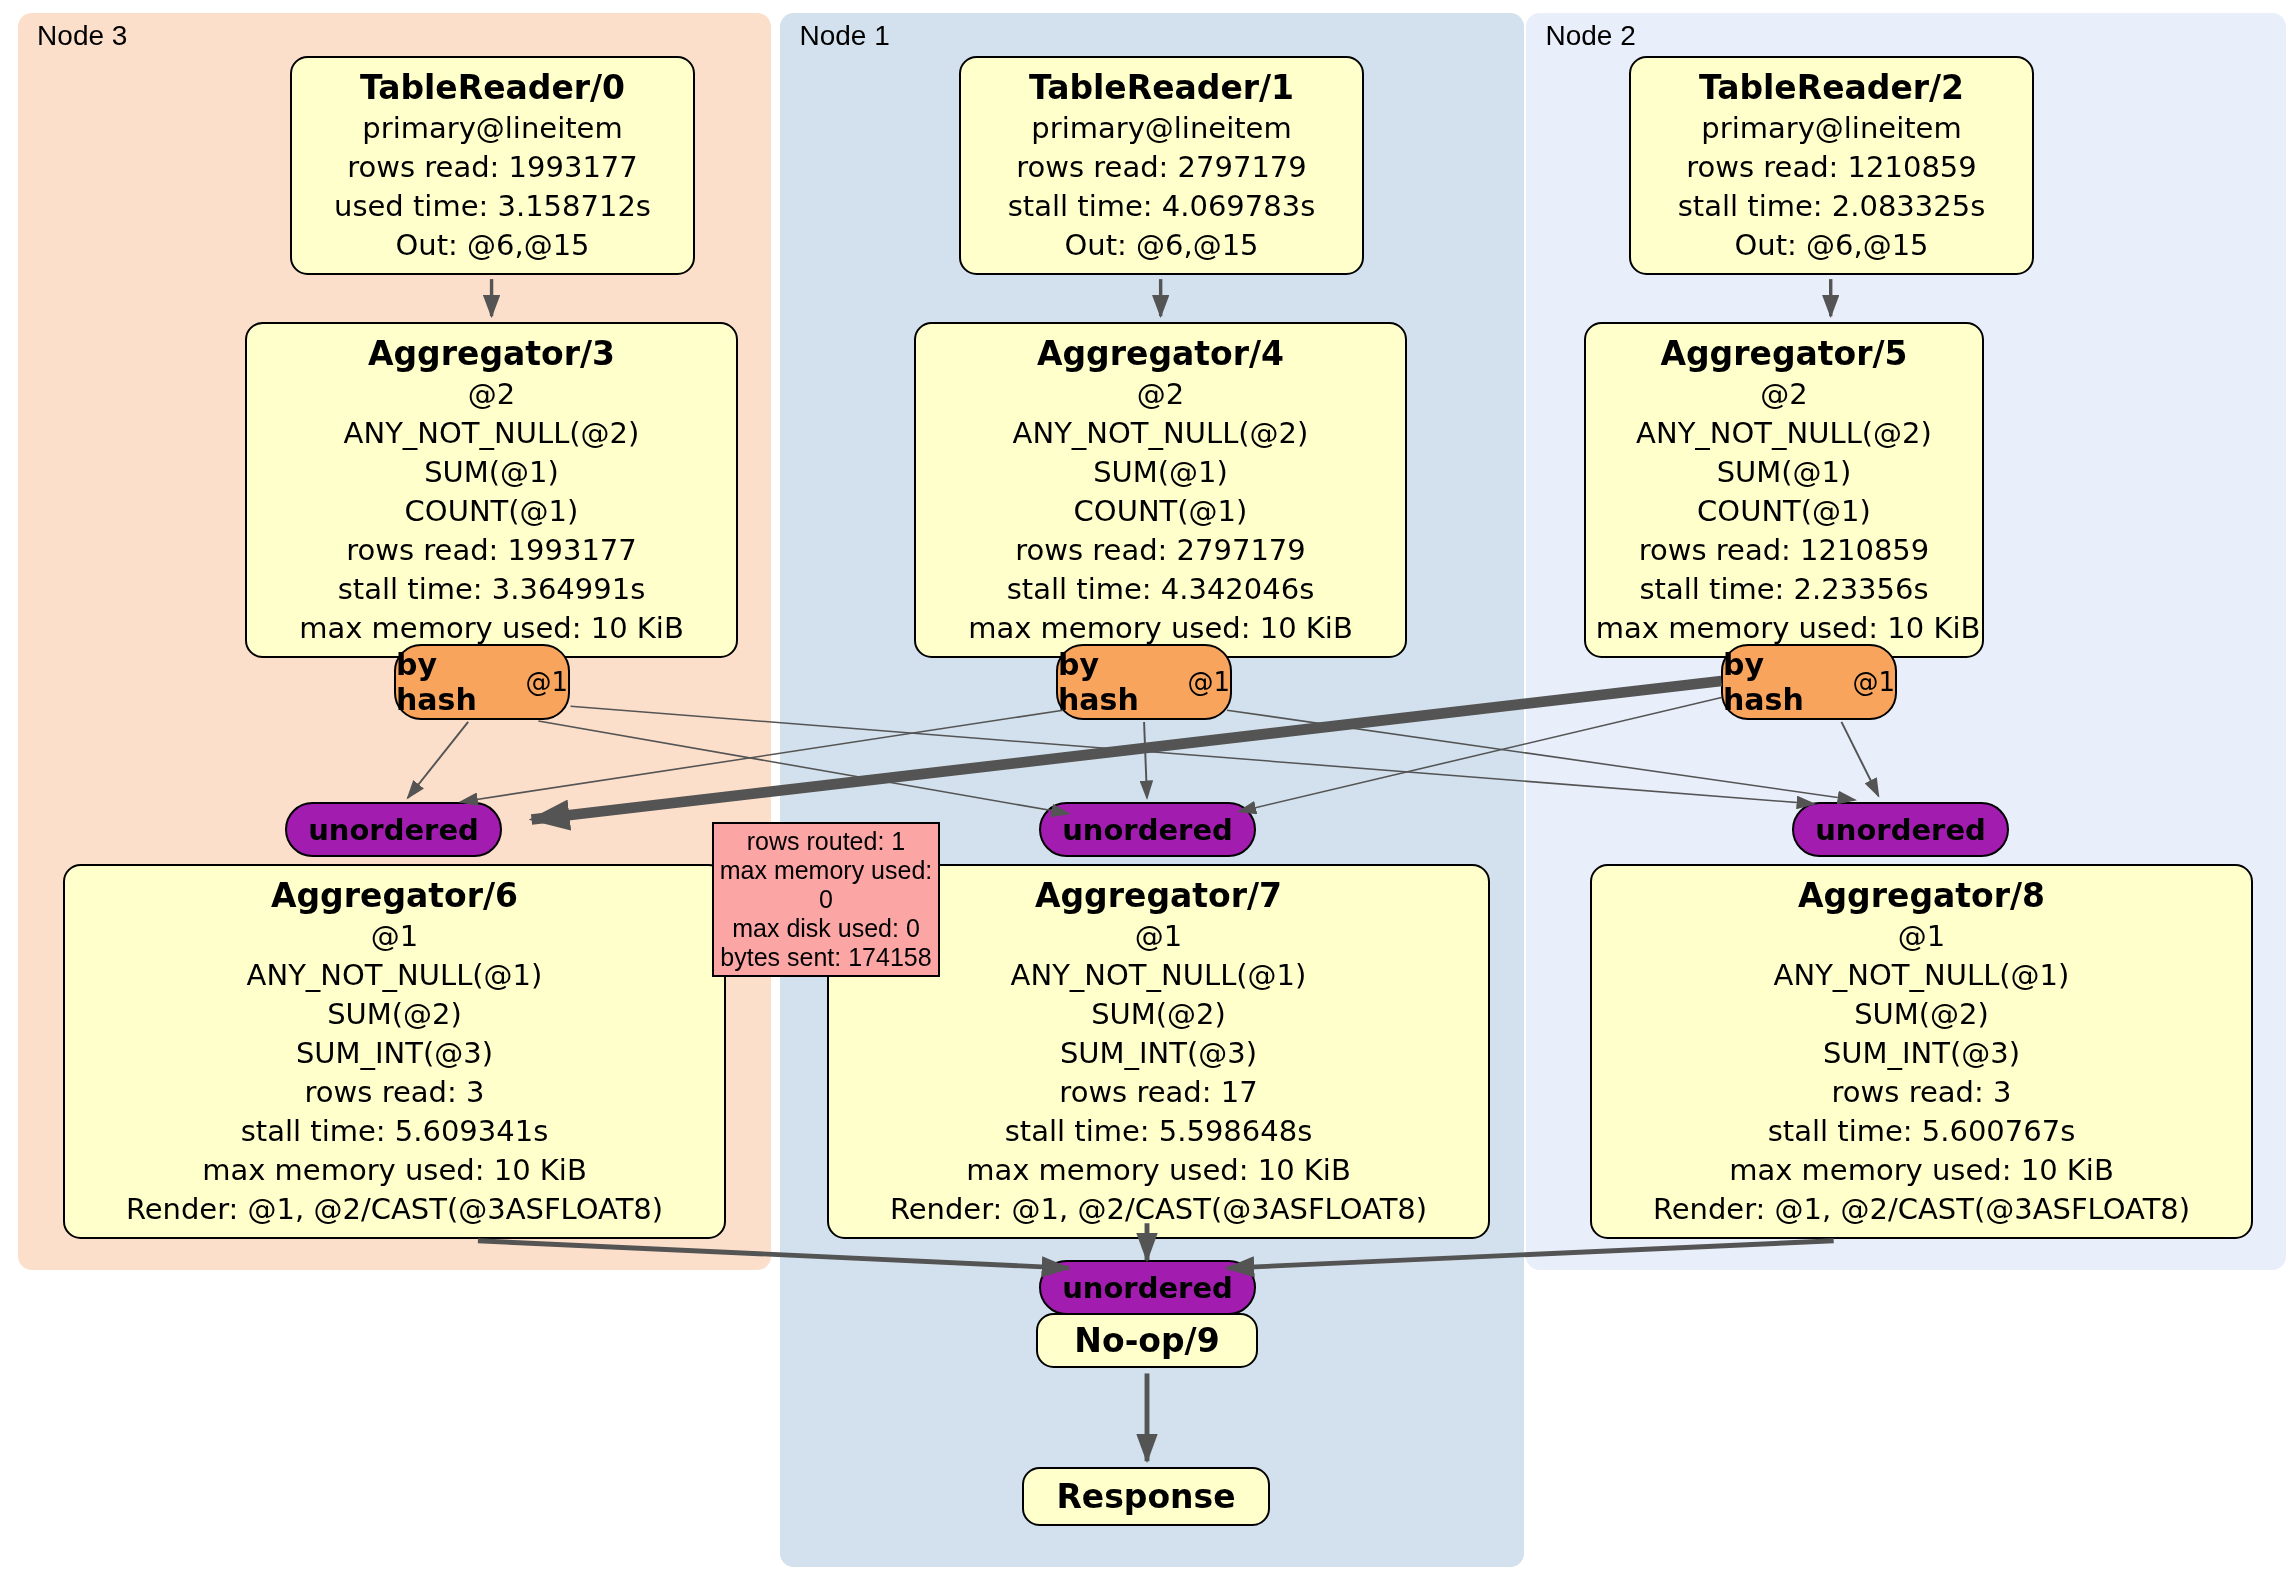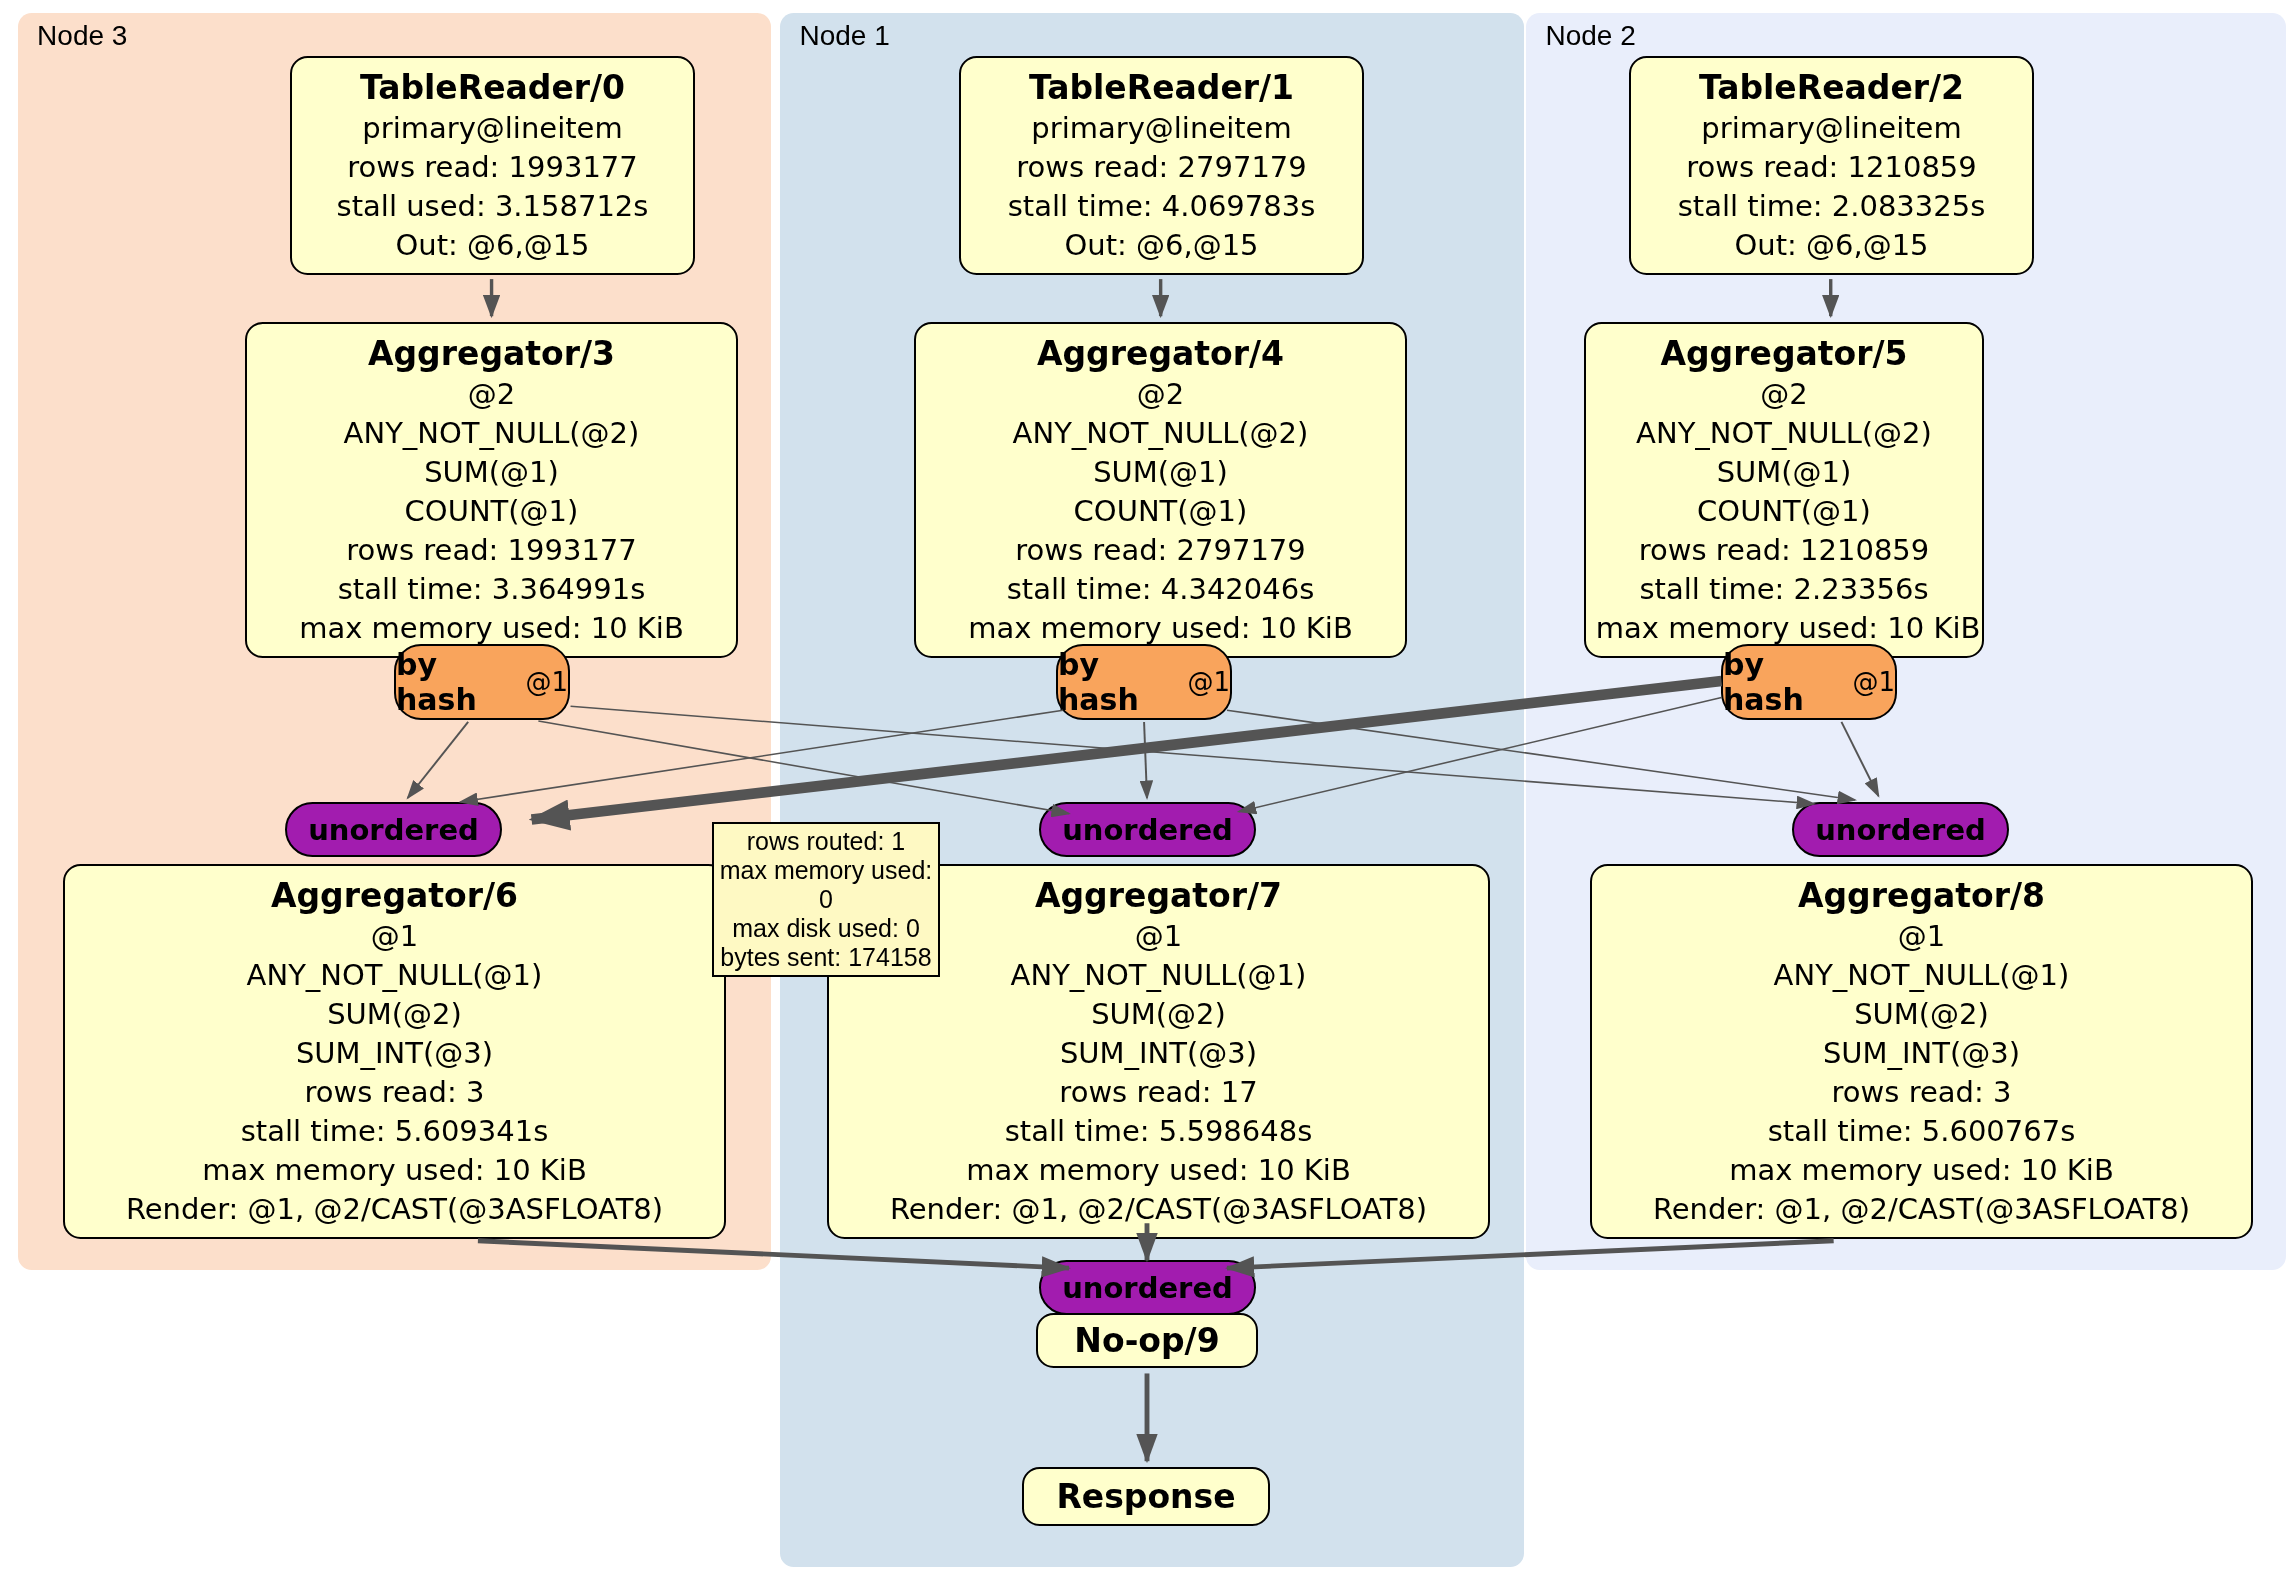--- a/index.html
+++ b/index.html
@@ -13,21 +13,21 @@
   .pnode-title{font-weight:bold;font-size:33px;line-height:43px;white-space:nowrap;}
   .pnode-line{font-size:29px;line-height:39px;white-space:nowrap;}
   .router{position:absolute;border:2.9px solid #000;display:flex;flex-direction:row;
           align-items:center;justify-content:center;box-sizing:border-box;z-index:3;}
   .byhash{background:#f9a45c;border-radius:27px;width:176px;height:76px;}
   .byhash-label{font-weight:bold;font-size:30px;line-height:35px;}
   .byhash-sub{font-size:26px;line-height:29px;}
   .unord{background:#a21caf;border-radius:29px;width:217px;height:55px;}
   .unord-label{font-weight:bold;font-size:29px;}
   .edges{position:absolute;left:0;top:0;z-index:10;pointer-events:none;}
-  .tooltip{position:absolute;left:712px;top:822px;width:228px;background:#fef9c3;
+  .tooltip{position:absolute;left:712px;top:822px;width:228px;background:#fca5a5;
            border:2px solid #000;z-index:20;text-align:center;
            font-family:"Liberation Sans",sans-serif;font-size:25px;line-height:29px;
            padding:2.9px 0;box-sizing:border-box;}
 </style>
 </head>
 <body>
 
 <div class="canvas">
 
   <div class="region" style="left:17.6px;top:12.7px;width:753px;height:1257px;background:#fcdfcb;">
@@ -37,21 +37,21 @@
     <div class="region-label">Node 1</div>
   </div>
   <div class="region" style="left:1526px;top:12.7px;width:760px;height:1257px;background:#e9eefb;">
     <div class="region-label">Node 2</div>
   </div>
 
   <div class="pnode" style="left:290px;top:56px;width:405px;">
     <div class="pnode-title">TableReader/0</div>
     <div class="pnode-line">primary@lineitem</div>
     <div class="pnode-line">rows read: 1993177</div>
-    <div class="pnode-line">stall used: 3.158712s</div>
+    <div class="pnode-line">used time: 3.158712s</div>
     <div class="pnode-line">Out: @6,@15</div>
   </div>
   <div class="pnode" style="left:959px;top:56px;width:405px;">
     <div class="pnode-title">TableReader/1</div>
     <div class="pnode-line">primary@lineitem</div>
     <div class="pnode-line">rows read: 2797179</div>
     <div class="pnode-line">stall time: 4.069783s</div>
     <div class="pnode-line">Out: @6,@15</div>
   </div>
   <div class="pnode" style="left:1629px;top:56px;width:405px;">

